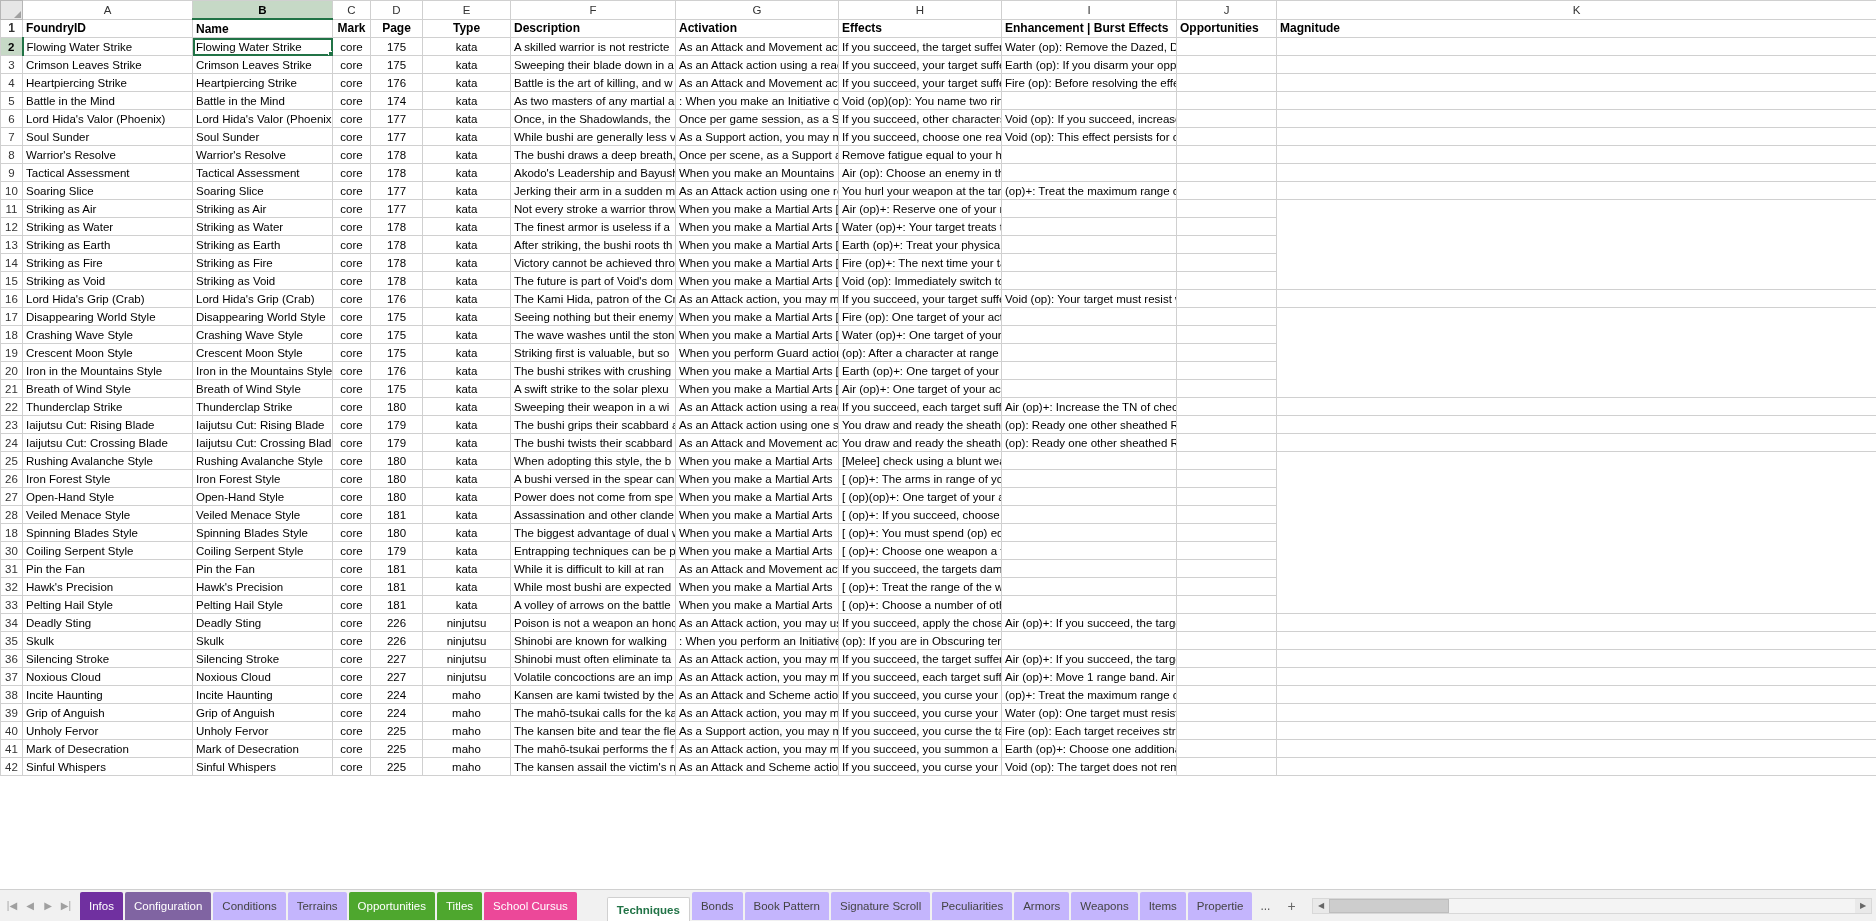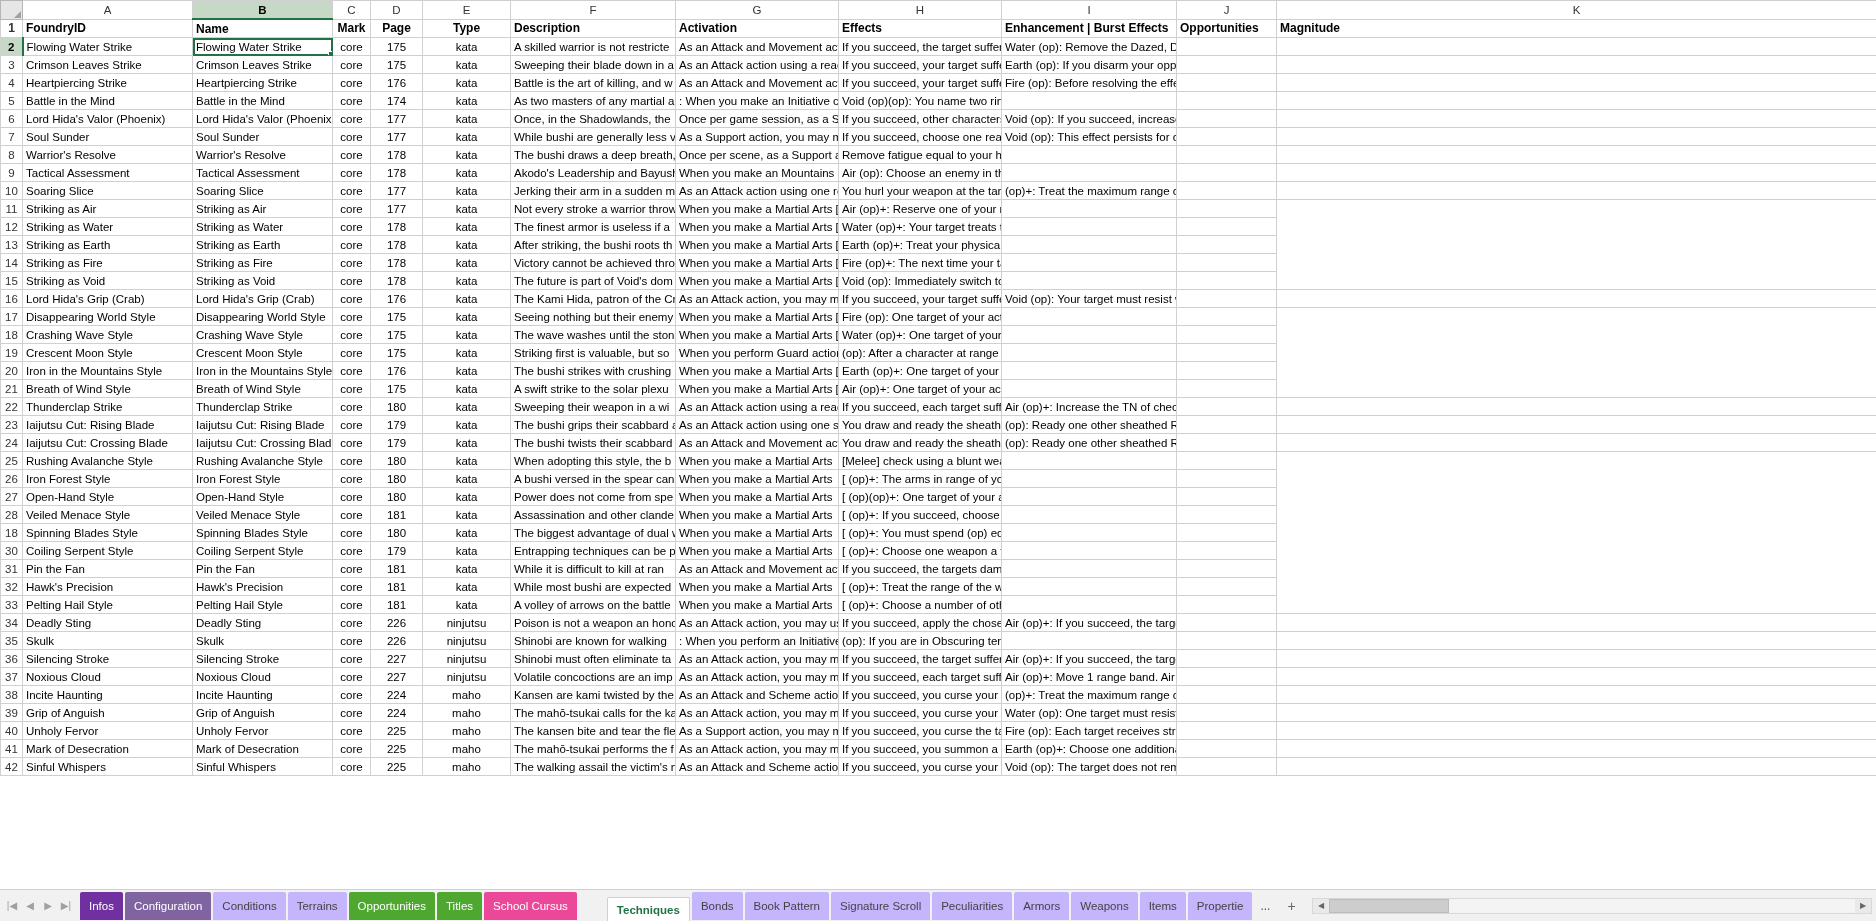--- a/index.html
+++ b/index.html
@@ -806,21 +806,21 @@
             <td></td>
             <td></td>
           </tr>
           <tr>
             <td class="rowhead">42</td>
             <td>Sinful Whispers</td>
             <td>Sinful Whispers</td>
             <td class="c-center">core</td>
             <td class="c-center">225</td>
             <td class="c-center">maho</td>
-            <td>The walking assail the victim's n</td>
+            <td>The kansen assail the victim's n</td>
             <td>As an Attack and Scheme action</td>
             <td>If you succeed, you curse your target, sapping their will; they mus</td>
             <td>Void (op): The target does not remember what you asked, even if prompted to</td>
             <td></td>
             <td></td>
           </tr>
         </tbody>
     </table>
   </div>
 

